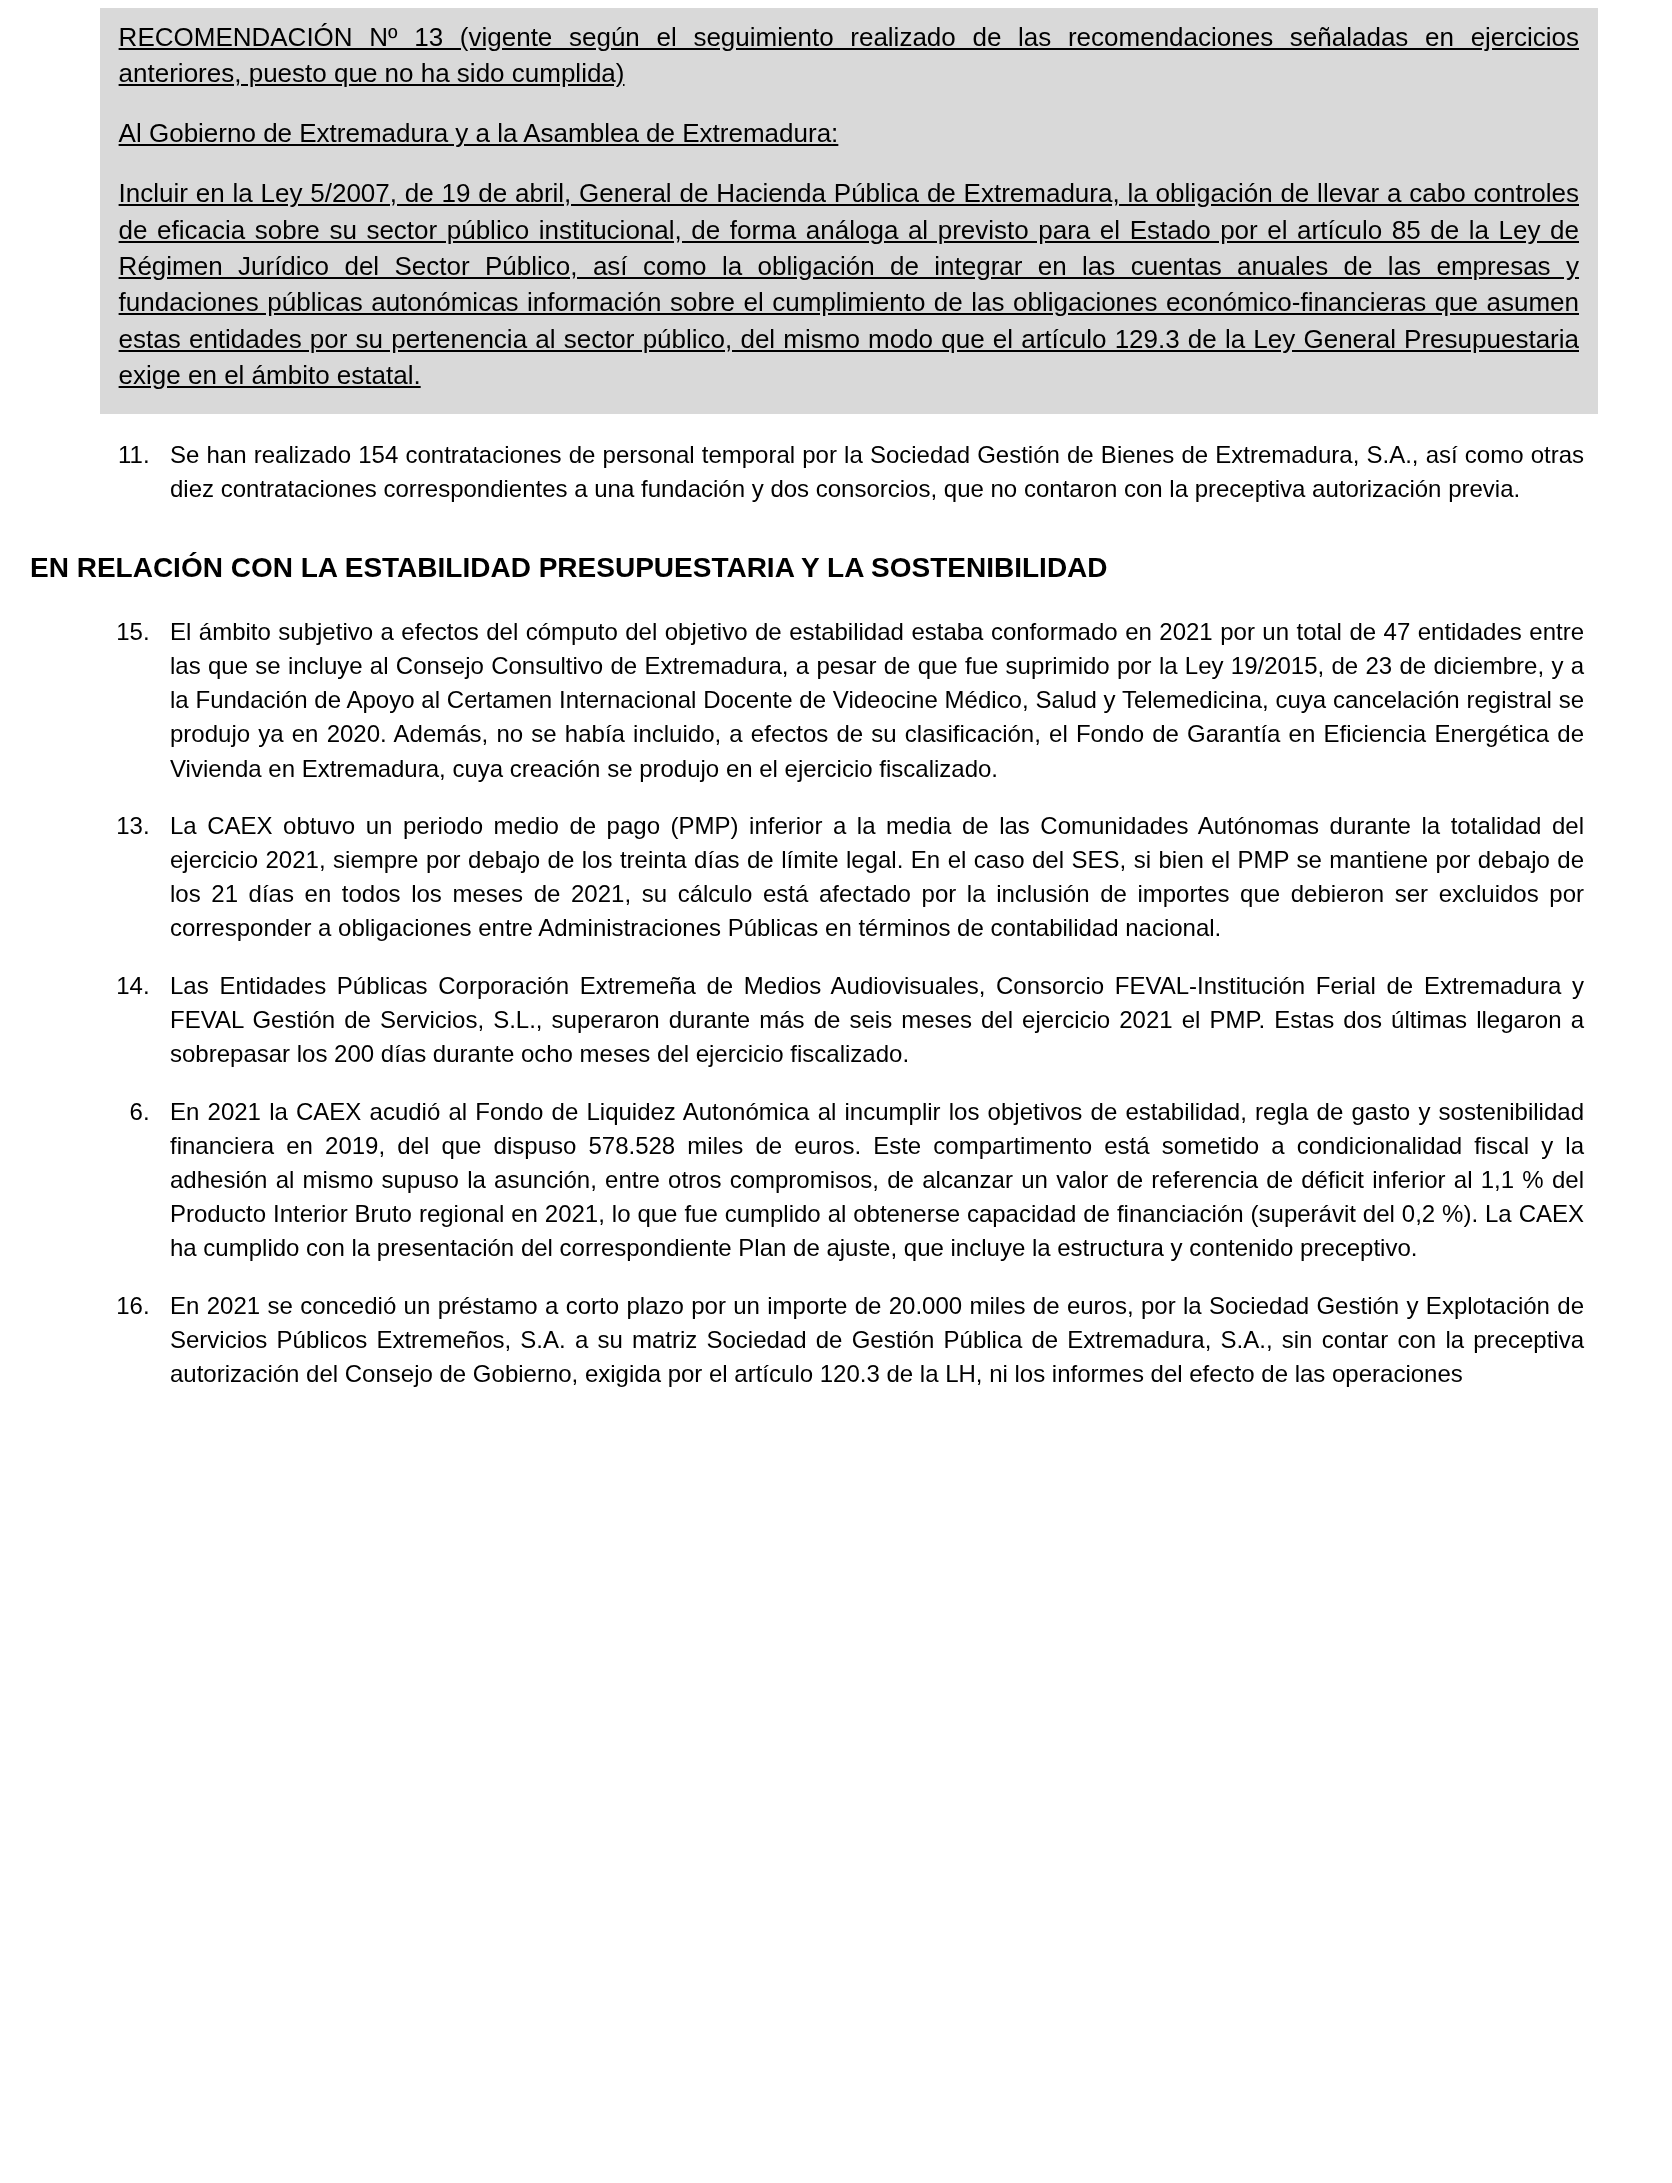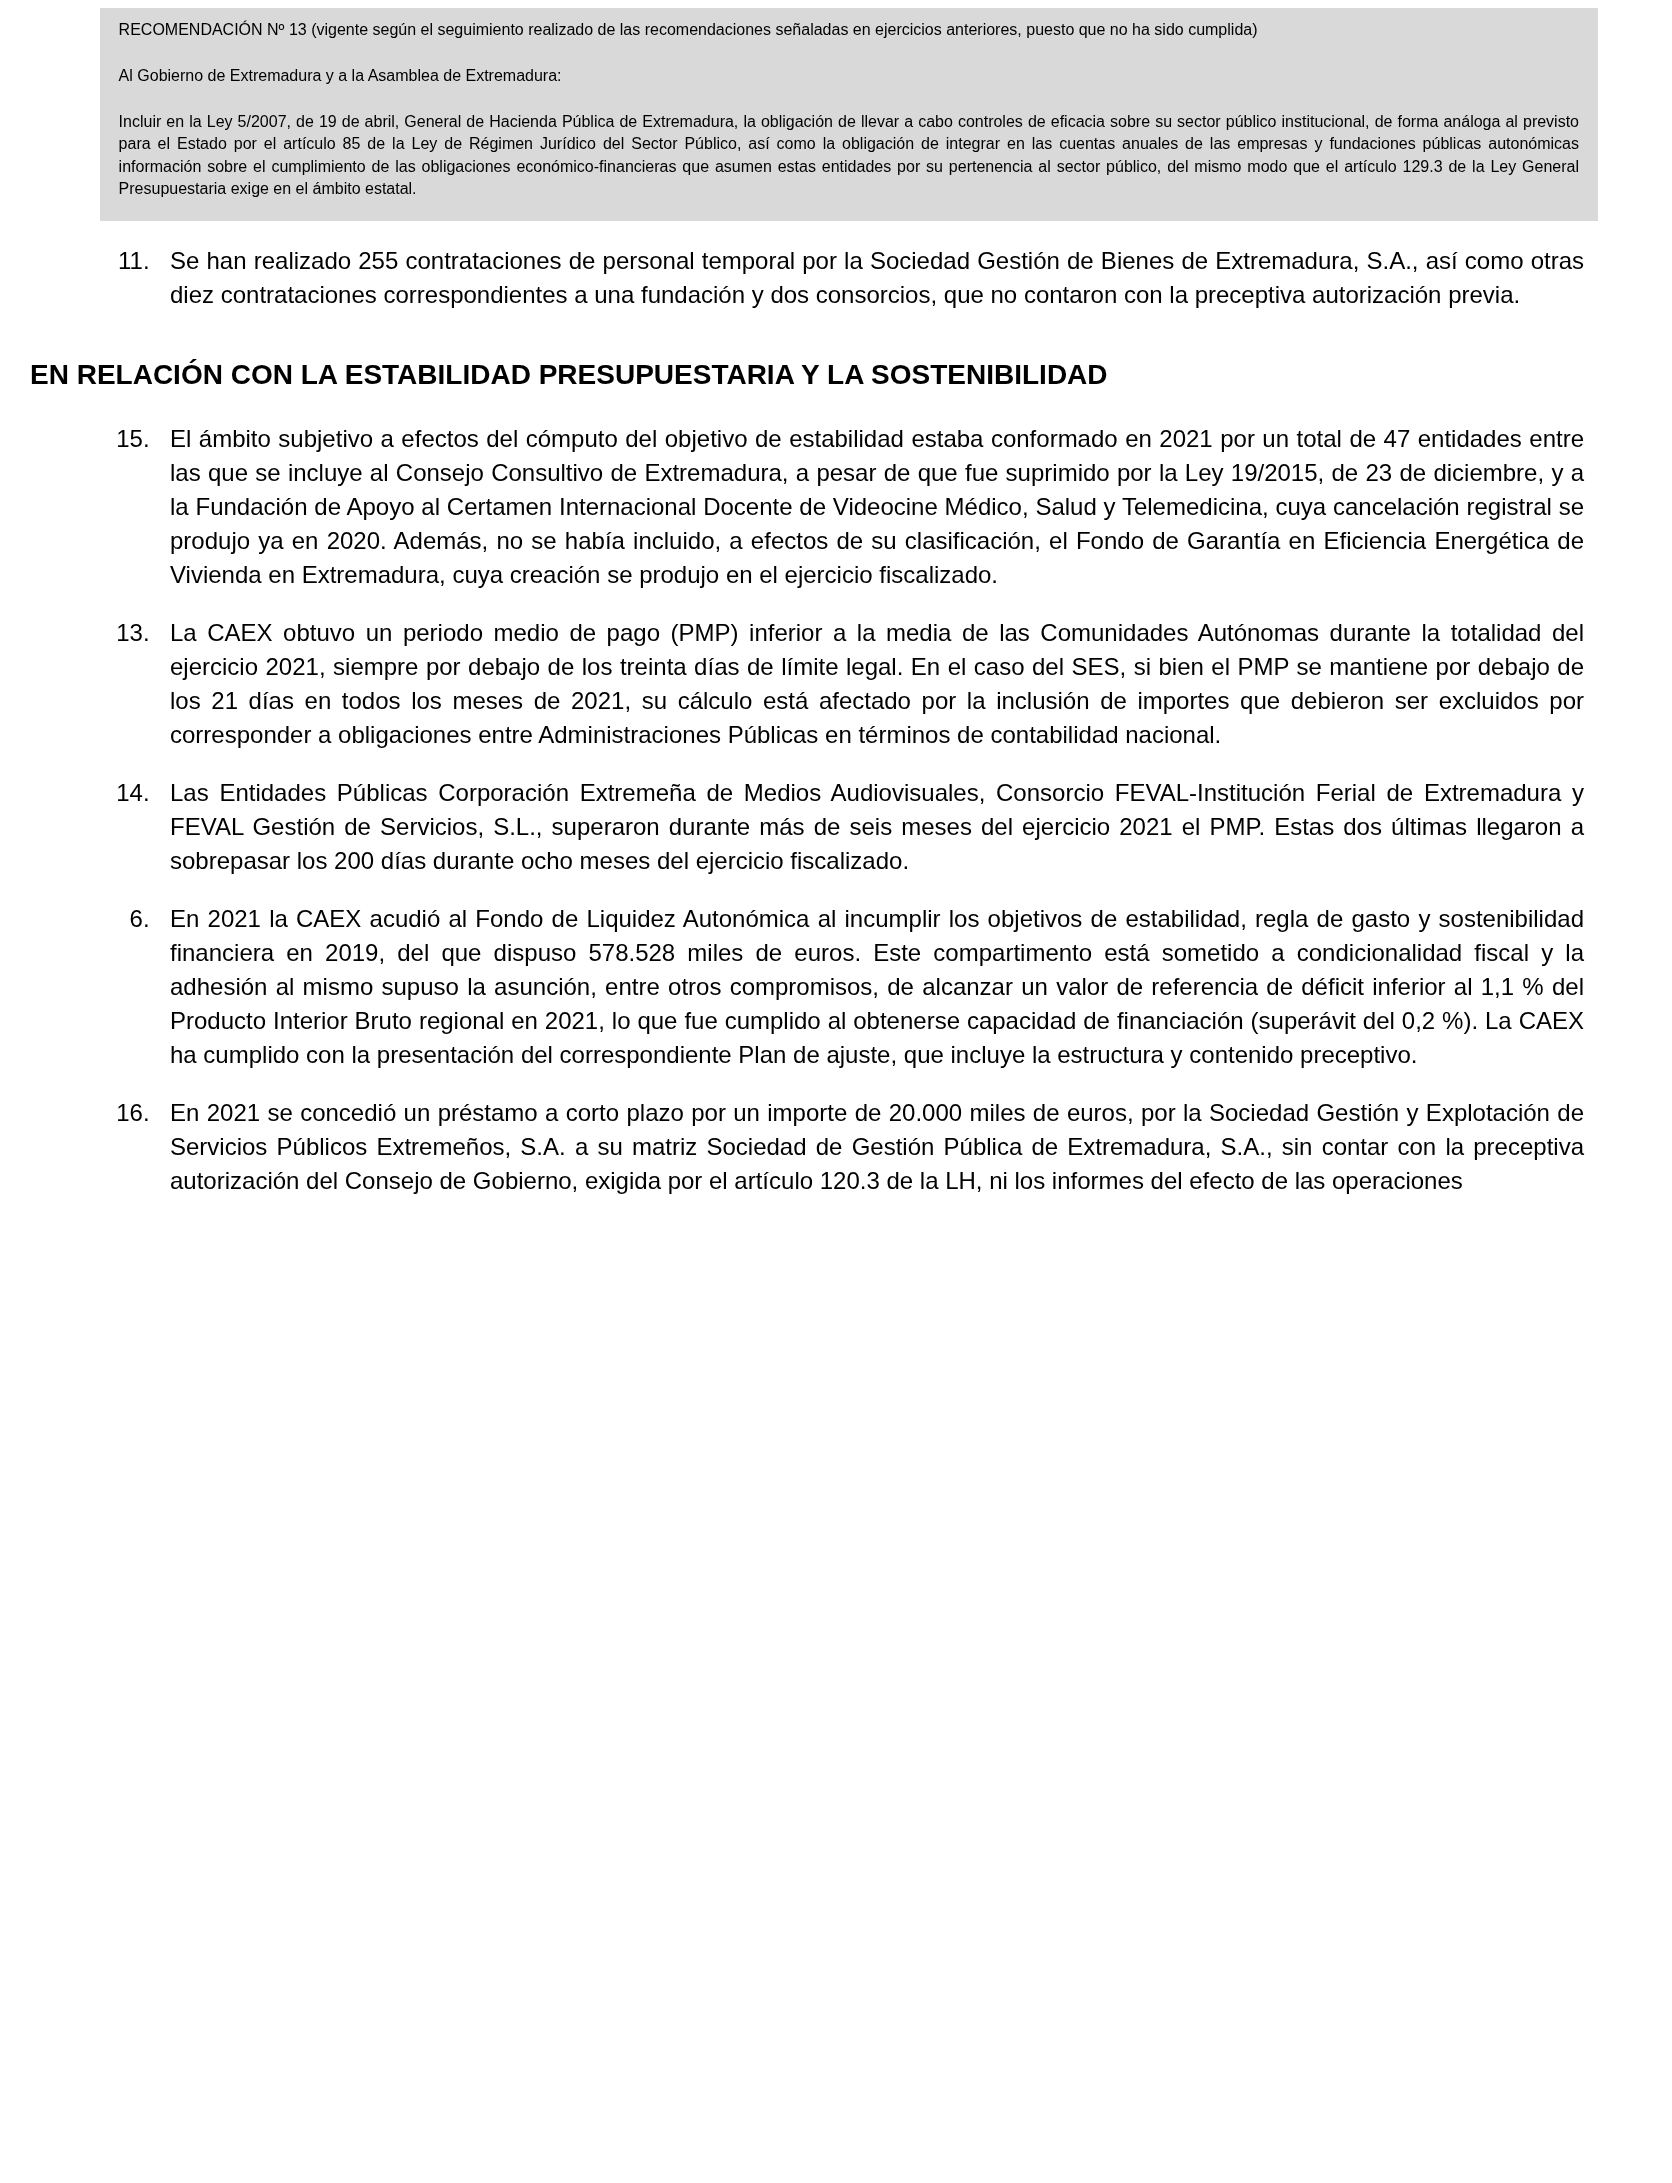--- a/index.html
+++ b/index.html
@@ -21,24 +21,25 @@
   }
   .recommendation-box {
     background: #d9d9d9;
     padding: 11px 19px 20.4px 19px;
     margin-left: -9.4px;
     margin-right: -14px;
     box-sizing: border-box;
   }
   .recommendation-box p {
     margin: 0 0 23.6px 0;
-    font-size: 16px;
+    font-size: 26px;
     line-height: 1.40;
     text-align: justify;
     text-justify: inter-word;
+    text-decoration: underline;
   }
   .recommendation-box p:last-child {
     margin-bottom: 0;
   }
   .list-item {
     display: flex;
     margin-top: 23.6px;
     font-size: 24px;
     line-height: 1.42;
   }
@@ -76,21 +77,21 @@
 <div class="page">
 
   <div class="recommendation-box">
     <p>RECOMENDACIÓN Nº 13 (vigente según el seguimiento realizado de las recomendaciones señaladas en ejercicios anteriores, puesto que no ha sido cumplida)</p>
     <p>Al Gobierno de Extremadura y a la Asamblea de Extremadura:</p>
     <p>Incluir en la Ley 5/2007, de 19 de abril, General de Hacienda Pública de Extremadura, la obligación de llevar a cabo controles de eficacia sobre su sector público institucional, de forma análoga al previsto para el Estado por el artículo 85 de la Ley de Régimen Jurídico del Sector Público, así como la obligación de integrar en las cuentas anuales de las empresas y fundaciones públicas autonómicas información sobre el cumplimiento de las obligaciones económico-financieras que asumen estas entidades por su pertenencia al sector público, del mismo modo que el artículo 129.3 de la Ley General Presupuestaria exige en el ámbito estatal.</p>
   </div>
 
   <div class="list-item">
     <div class="num">11.</div>
-    <div class="body">Se han realizado 255 contrataciones de personal temporal por la Sociedad Gestión de Bienes de Extremadura, S.A., así como otras diez contrataciones correspondientes a una fundación y dos consorcios, que no contaron con la preceptiva autorización previa.</div>
+    <div class="body">Se han realizado 154 contrataciones de personal temporal por la Sociedad Gestión de Bienes de Extremadura, S.A., así como otras diez contrataciones correspondientes a una fundación y dos consorcios, que no contaron con la preceptiva autorización previa.</div>
   </div>
 
   <div class="section-heading">
     <span class="hl-line">EN RELACIÓN CON LA ESTABILIDAD PRESUPUESTARIA Y LA SOSTENIBILIDAD</span>
   </div>
 
   <div class="spacer-after-heading"></div>
 
   <div class="list-item">
     <div class="num">15.</div>

